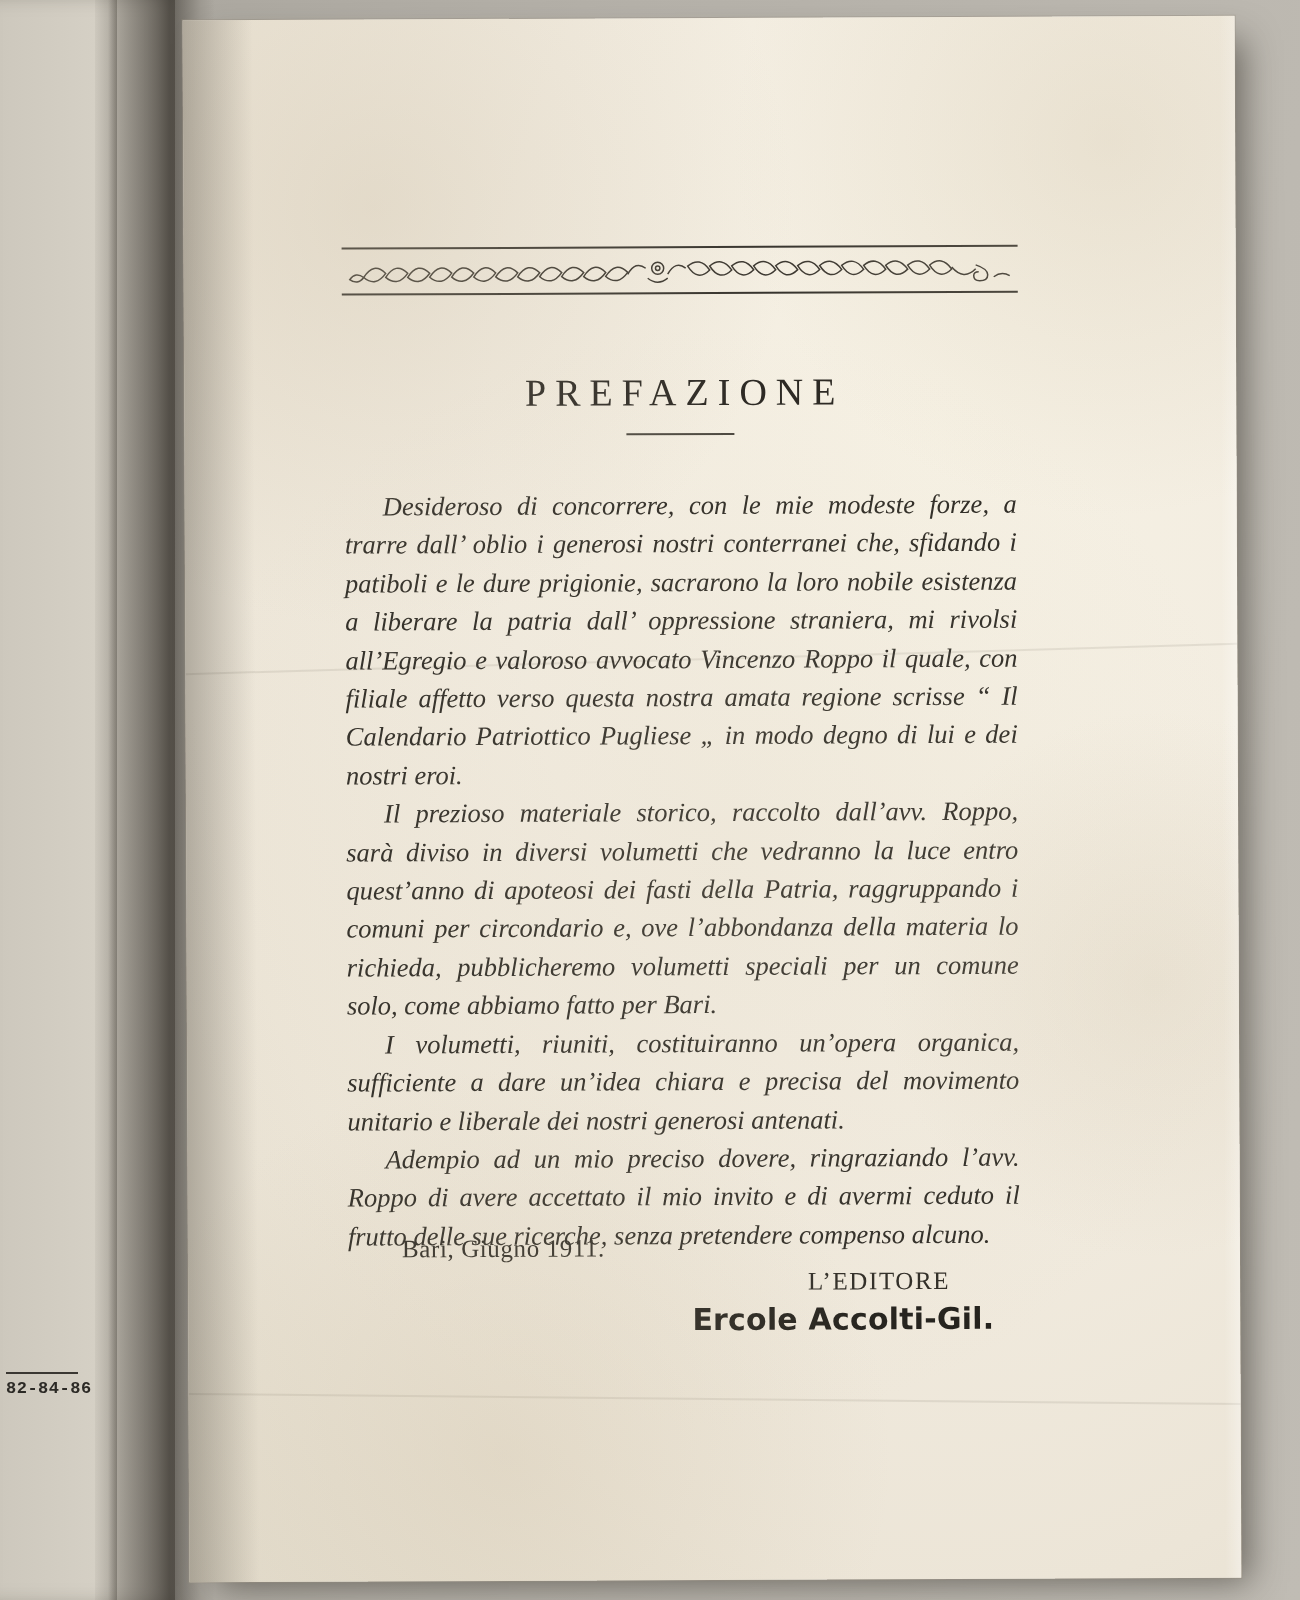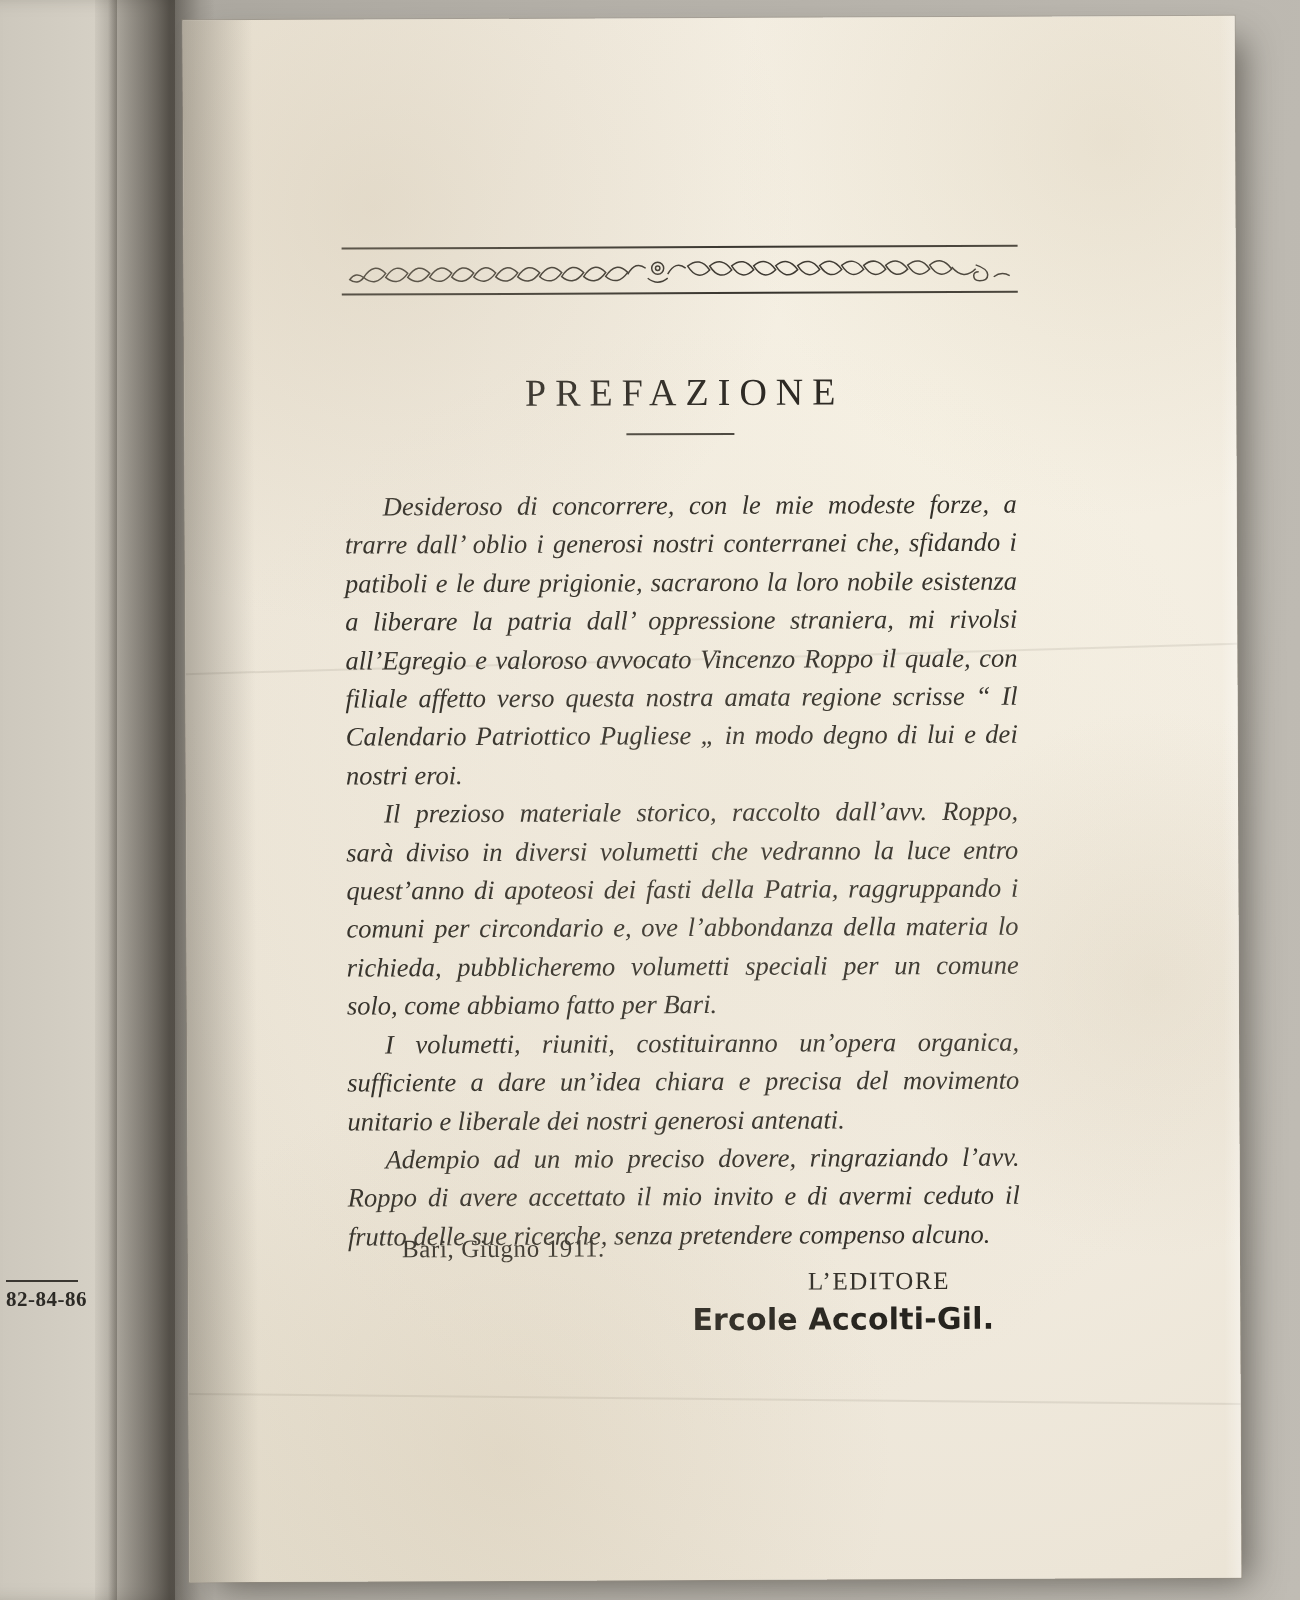--- a/index.html
+++ b/index.html
@@ -58,24 +58,24 @@
     width: 9px;
     height: 1600px;
     background: linear-gradient(90deg, rgba(120,114,104,0.0), rgba(90,85,76,0.45));
     z-index: 2;
   }
 
   
   .shelf-mark {
     position: absolute;
     left: 6px;
-    top: 1280px;
+    top: 1372px;
     width: 92px;
-    font-family: Liberation Serif, serif;
-    font-size: 21px;
+    font-family: Liberation Mono, monospace;
+    font-size: 17px;
     font-weight: 700;
     letter-spacing: 0.5px;
     color: #2c2a26;
     z-index: 6;
   }
   .shelf-mark .rule {
     width: 72px;
     height: 2px;
     background: #3a3732;
     margin-bottom: 5px;

